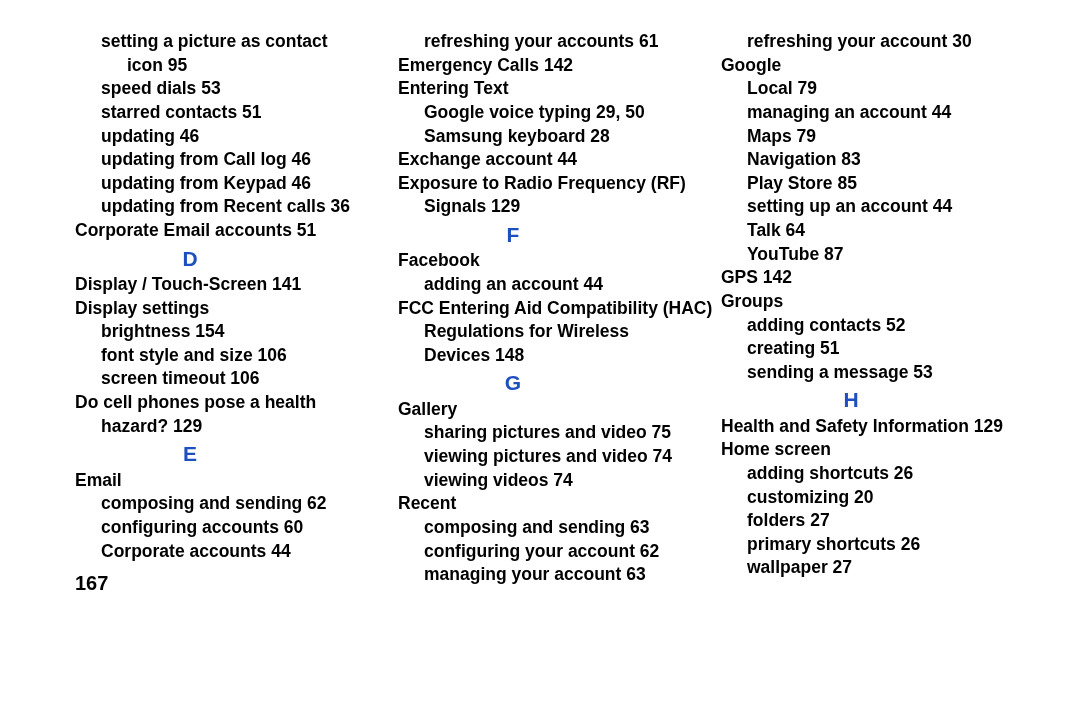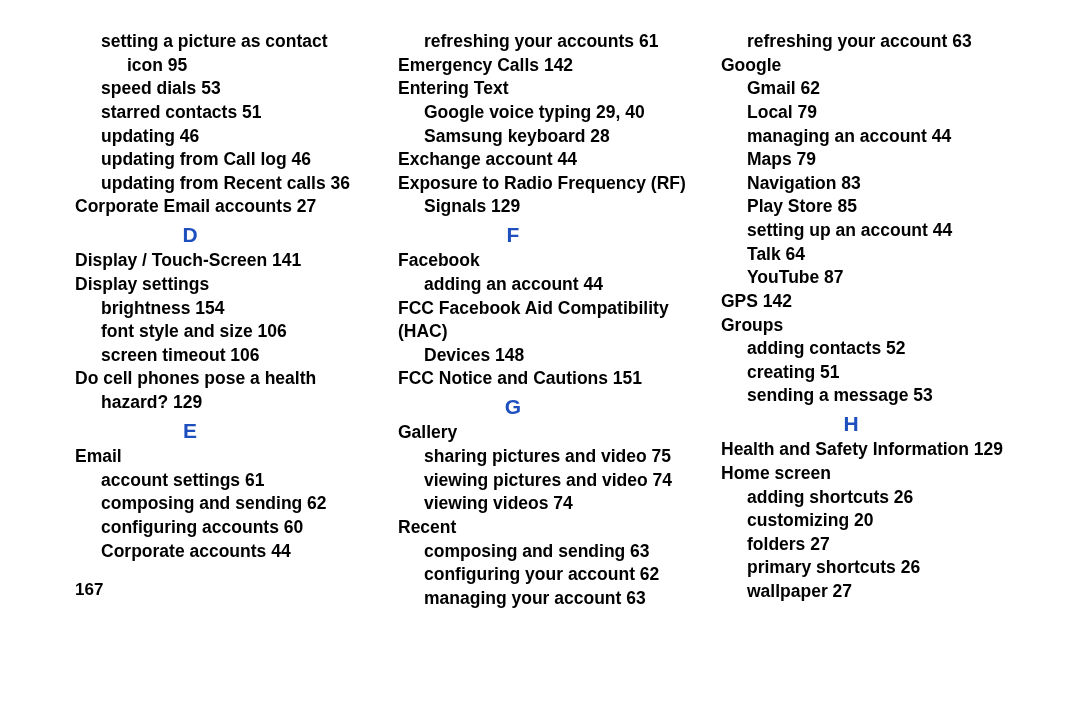--- a/index.html
+++ b/index.html
@@ -29,86 +29,85 @@
     color:#1e4fbf;
     font-weight:700;
     font-size:21px;
     text-align:center;
     width:230px;
     padding:2px 0 0 0;
   }
   .col3 .letter{width:260px}
   .line{white-space:normal}
   .pagenum{
-    margin-top:16px;
-    font-size:17px;
+    margin-top:7px;
+    font-size:20px;
     font-weight:700;
     padding-left:0;
   }
   .col2{margin-left:-6px}
   .col3{margin-left:-6px}
 </style>
 </head>
 <body>
 
 <div class="cols">
   <div class="col col1" id="col1">
       <div class="line lvl2">setting a picture as contact</div>
       <div class="line lvl3">icon 95</div>
       <div class="line lvl2">speed dials 53</div>
       <div class="line lvl2">starred contacts 51</div>
       <div class="line lvl2">updating 46</div>
       <div class="line lvl2">updating from Call log 46</div>
+      <div class="line lvl2">updating from Keypad 46</div>
       <div class="line lvl2">updating from Recent calls 36</div>
-      <div class="line lvl1">Corporate Email accounts 27</div>
+      <div class="line lvl1">Corporate Email accounts 51</div>
       <div class="letter">D</div>
       <div class="line lvl1">Display / Touch-Screen 141</div>
       <div class="line lvl1">Display settings</div>
       <div class="line lvl2">brightness 154</div>
       <div class="line lvl2">font style and size 106</div>
       <div class="line lvl2">screen timeout 106</div>
       <div class="line lvl1">Do cell phones pose a health</div>
       <div class="line lvl2">hazard? 129</div>
       <div class="letter">E</div>
       <div class="line lvl1">Email</div>
-      <div class="line lvl2">account settings 61</div>
       <div class="line lvl2">composing and sending 62</div>
       <div class="line lvl2">configuring accounts 60</div>
       <div class="line lvl2">Corporate accounts 44</div>
       <div class="pagenum">167</div>
     </div>
   <div class="col col2" id="col2">
       <div class="line lvl2">refreshing your accounts 61</div>
       <div class="line lvl1">Emergency Calls 142</div>
       <div class="line lvl1">Entering Text</div>
-      <div class="line lvl2">Google voice typing 29, 40</div>
+      <div class="line lvl2">Google voice typing 29, 50</div>
       <div class="line lvl2">Samsung keyboard 28</div>
       <div class="line lvl1">Exchange account 44</div>
       <div class="line lvl1">Exposure to Radio Frequency (RF)</div>
       <div class="line lvl2">Signals 129</div>
       <div class="letter">F</div>
       <div class="line lvl1">Facebook</div>
       <div class="line lvl2">adding an account 44</div>
-      <div class="line lvl1">FCC Facebook Aid Compatibility (HAC)</div>
+      <div class="line lvl1">FCC Entering Aid Compatibility (HAC)</div>
+      <div class="line lvl2">Regulations for Wireless</div>
       <div class="line lvl2">Devices 148</div>
-      <div class="line lvl1">FCC Notice and Cautions 151</div>
       <div class="letter">G</div>
       <div class="line lvl1">Gallery</div>
       <div class="line lvl2">sharing pictures and video 75</div>
       <div class="line lvl2">viewing pictures and video 74</div>
       <div class="line lvl2">viewing videos 74</div>
       <div class="line lvl1">Recent</div>
       <div class="line lvl2">composing and sending 63</div>
       <div class="line lvl2">configuring your account 62</div>
       <div class="line lvl2">managing your account 63</div>
     </div>
   <div class="col col3" id="col3">
-      <div class="line lvl2">refreshing your account 63</div>
+      <div class="line lvl2">refreshing your account 30</div>
       <div class="line lvl1">Google</div>
-      <div class="line lvl2">Gmail 62</div>
       <div class="line lvl2">Local 79</div>
       <div class="line lvl2">managing an account 44</div>
       <div class="line lvl2">Maps 79</div>
       <div class="line lvl2">Navigation 83</div>
       <div class="line lvl2">Play Store 85</div>
       <div class="line lvl2">setting up an account 44</div>
       <div class="line lvl2">Talk 64</div>
       <div class="line lvl2">YouTube 87</div>
       <div class="line lvl1">GPS 142</div>
       <div class="line lvl1">Groups</div>

